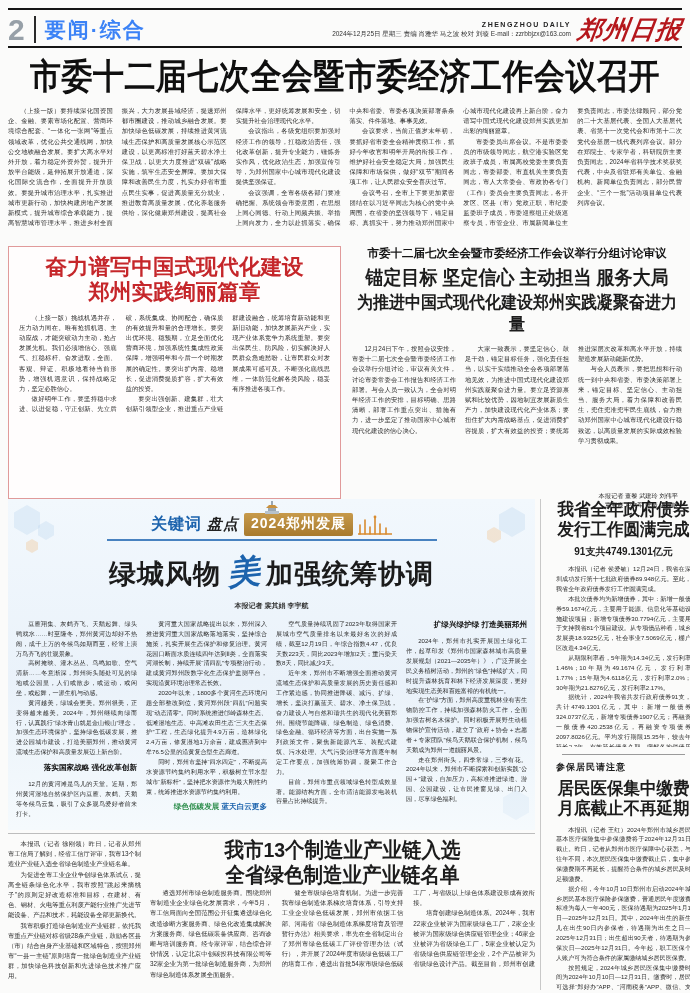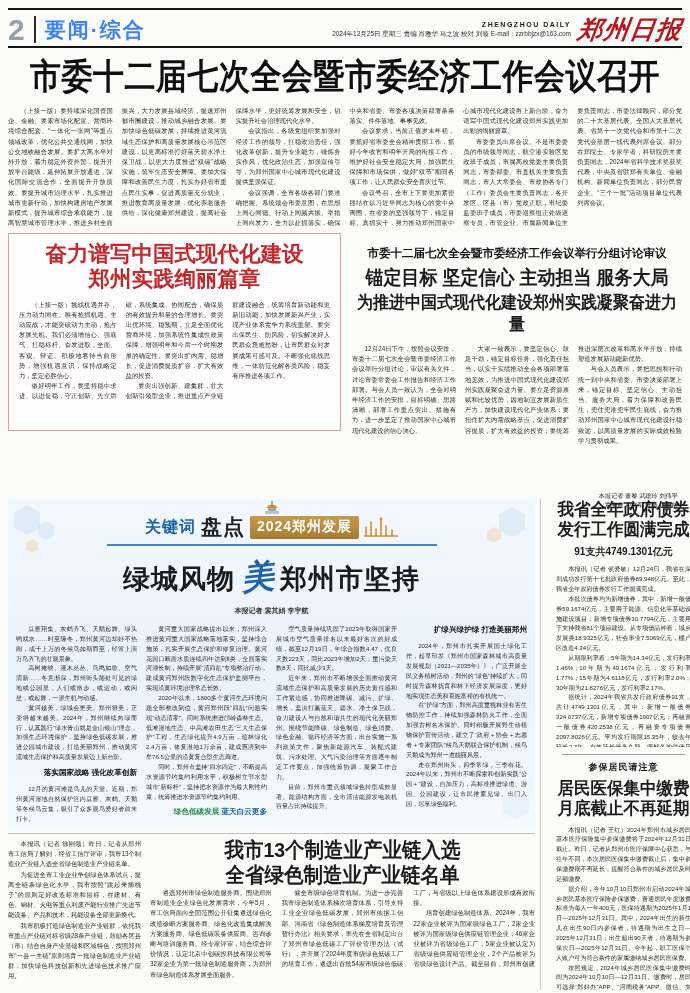--- a/index.html
+++ b/index.html
@@ -27,21 +27,21 @@
     font-weight:900; color:#0f0f0f; letter-spacing:0.5px; transform:scaleY(1.12);
     transform-origin:top; white-space:nowrap; }
 
   
   .bodytext p { text-indent:2em; text-align:justify; margin:0; }
   .bodytext { font-size:6.3px; line-height:1.62; color:#2b2b2b; overflow:hidden; }
 
   .top-body { left:8px; top:106px; width:674px; height:133px; column-count:6; column-gap:9px; }
 
   
-  .red-box { left:8px; top:233px; width:333px; height:198px; border:1.5px solid #e09a9a;
+  .red-box { left:8px; top:246px; width:333px; height:253px; border:1.5px solid #e09a9a;
     padding:8px 10px 6px; background:#fffdfd; }
   .rb-head { text-align:center; font-weight:900; color:#c5262a; line-height:1.18; }
   .rb-h1 { font-size:21.5px; } .rb-h2 { font-size:21.5px; }
   .rb-body { margin-top:7px; column-count:3; column-gap:9px; height:166px; }
 
   
   .session { left:352px; top:246px; width:330px; height:247px; }
   .ss-kicker { text-align:center; font-size:11.5px; font-weight:900; color:#141414; }
   .ss-h1 { text-align:center; font-size:18px; font-weight:900; margin-top:5px; transform:scaleY(1.08); }
   .ss-h2 { text-align:center; font-size:16px; font-weight:900; margin-top:3px; transform:scaleY(1.08); }
@@ -50,21 +50,21 @@
 
   
   .feature { left:8px; top:499px; width:527px; height:331px; overflow:hidden;
     background:linear-gradient(180deg,#f2f8fd 0%,#eaf2fa 55%,#f5fafd 100%); }
   .hex { position:absolute; width:26px; height:30px; background:#bcd7ee; opacity:.35;
     clip-path:polygon(50% 0,100% 25%,100% 75%,50% 100%,0 75%,0 25%); }
   .hex.orange { background:#f0c08a; }
   .pagoda { position:absolute; left:50%; top:2px; transform:translateX(-50%); }
   .banner { display:flex; justify-content:center; align-items:center; gap:5px; margin-top:14px; }
   .banner-kw { font-size:16px; font-weight:900; color:#1c63ad; letter-spacing:1px; }
-  .banner-pd { font-size:21px; font-weight:700; color:#222; letter-spacing:1px; }
+  .banner-pd { font-size:15px; font-weight:700; color:#222; letter-spacing:1px;font-style:italic; }
   .banner-box { background:linear-gradient(180deg,#c79a4b,#a87a2e); color:#fff; font-weight:900;
     font-size:14px; padding:2px 7px 3px; border-radius:2px; letter-spacing:1px; }
   .banner-rule { width:330px; height:2px; background:#2a6db5; margin:3px auto 0; opacity:.85; }
   .feat-head { text-align:center; margin-top:9px; font-weight:900; color:#1b1b1b; }
   .feat-head .t { font-size:27px; letter-spacing:1px; }
   .mei { font-family:"DejaVu Serif","Liberation Serif",serif; font-style:italic; font-weight:900;
     font-size:33px; color:#1c63ad; display:inline-block; transform:rotate(-6deg); margin:0 6px; }
   .feat-byline { text-align:center; font-size:7px; color:#333; margin-top:6px; font-weight:700; }
   .feat-cols { display:flex; gap:9px; padding:8px 8px 0; }
   .feat-col { flex:1; height:212px; overflow:hidden; }
@@ -73,21 +73,21 @@
   .feat-sub .g { color:#2f8f4e; } .feat-sub .b { color:#1c63ad; }
 
   
   .v-rule { left:540px; top:499px; width:1px; height:491px; background:#c8c8c8; }
   .sidebar { left:556px; top:499px; width:135px; height:491px; }
   .sb-h { text-align:center; font-size:16.5px; font-weight:900; line-height:1.22; transform:scaleY(1.05); }
   .sb-sub { text-align:center; font-size:10px; font-weight:700; margin:6px 0 5px; }
   .sb-body { height:183px; }
   .sb-body p, .md-body p { font-size:6.1px; }
   .sb-hr { border-top:1px solid #9a9a9a; margin:7px 6px 6px; }
-  .md-kicker { text-align:center; font-size:9px; font-weight:900; letter-spacing:1px; }
+  .md-kicker { text-align:left; font-size:9px; font-weight:900; letter-spacing:1px; }
   .md-h { text-align:center; font-size:16.5px; font-weight:900; line-height:1.22; margin-top:4px; transform:scaleY(1.05); }
   .md-body { margin-top:6px; height:168px; }
 
   
   .bl-divider { left:8px; top:833px; width:527px; height:1px; background:#bdbdbd; }
   .bl-left { left:8px; top:839px; width:133px; height:150px; }
   .bl-head { left:150px; top:838px; width:385px; text-align:center; font-size:19.5px;
     font-weight:900; line-height:1.2; transform:scaleY(1.08); transform-origin:top; }
   .bl-cols { left:150px; top:888px; width:385px; height:101px; column-count:3; column-gap:10px; }
 
@@ -183,21 +183,21 @@
               <path d="M28 19 V13"></path>
             <path d="M0 19 H34"></path>
           </g>
           <circle cx="17" cy="2" r="1.4" fill="#d88b2f"></circle>
         </svg>
       </span>
     </div>
     <div class="banner-rule"></div>
 
     <div class="feat-head">
-      <span class="t">绿城风物</span><span class="mei">美</span><span class="t">郑州市坚持</span>
+      <span class="t">绿城风物</span><span class="mei">美</span><span class="t">加强统筹协调</span>
     </div>
     <div class="feat-byline">本报记者 裴其娟 李宇航</div>
 
     <div class="feat-cols">
       <div class="feat-col bodytext">
         <div>
             <p>豆雁翔集、灰鹤齐飞、天鹅起舞、绿头鸭戏水……时至隆冬，郑州黄河边却好不热闹，成千上万的冬候鸟如期而至，经常上演万鸟齐飞的壮观景象。</p>
             <p>高树掩映、灌木丛丛、鸟鸣如歌、空气清新……冬意渐深，郑州街头随处可见的绿地或公园里，人们或散步，或运动，或闲坐，或起舞，一派生机与动感。</p>
             <p>黄河越美，绿城会更美。郑州很美，正变得越来越美。2024年，郑州继续向绿而行，认真践行“绿水青山就是金山银山”理念，加强生态环境保护，坚持绿色低碳发展，推进公园城市建设，打造美丽郑州，推动黄河流域生态保护和高质量发展迈上新台阶。</p>
           </div>

